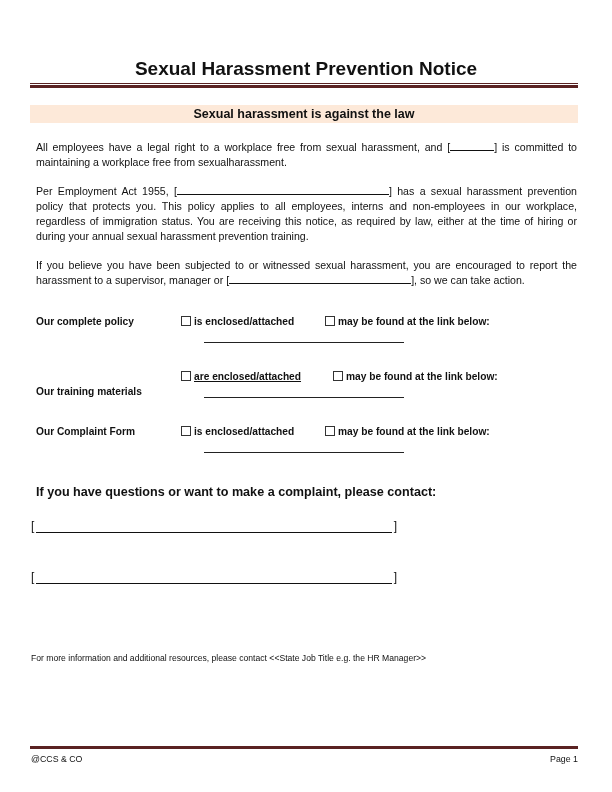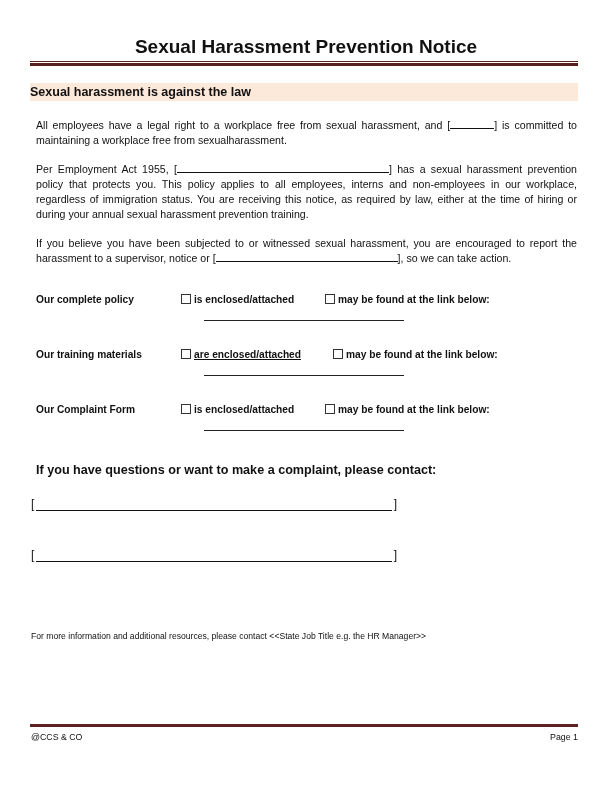--- a/index.html
+++ b/index.html
@@ -1,23 +1,23 @@
 <!DOCTYPE html>
 <html><head>
 <meta charset="utf-8">
 <style>
   html, body { margin: 0; padding: 0; background: #ffffff; }
   body { width: 612px; height: 792px; position: relative; overflow: hidden;
          font-family: "Liberation Sans", sans-serif; color: #111; }
-  .abs { position: absolute; }
+  .abs { position: absolute; margin-top: 22px; }
   .title { left: 0; width: 612px; top: 36px; text-align: center; font-size: 19px; font-weight: bold; color: #111; }
   .rule-thin { left: 30px; width: 548px; top: 61px; height: 1px; background: #5a2222; }
   .rule-thick { left: 30px; width: 548px; top: 63px; height: 3px; background: #5a2222; }
   .banner { left: 30px; width: 548px; top: 83px; height: 18px; background: #fde9d9;
-            font-size: 12.5px; font-weight: bold; line-height: 18px; color: #111; }
+            text-align: center; font-size: 12.5px; font-weight: bold; line-height: 18px; color: #111; }
   .para { left: 36px; width: 541px; font-size: 10.6px; line-height: 15px; text-align: justify; color: #111; }
   .blank { display: inline-block; border-bottom: 1px solid #111; height: 10px; vertical-align: baseline; }
   .row-label { left: 36px; font-size: 10.2px; font-weight: bold; color: #111; }
   .opt { font-size: 10.2px; font-weight: bold; color: #111; white-space: nowrap; }
   .cb { display: inline-block; width: 8px; height: 8px; border: 1px solid #333; margin-right: 3px; vertical-align: -1px; background: #fff; }
   .link-line { height: 1px; background: #222; width: 200px; left: 204px; }
   .contact-head { left: 36px; top: 463px; font-size: 12.6px; font-weight: bold; color: #111; }
   .contact-field { left: 31px; width: 366px; height: 14px; font-size: 12px; color: #111; }
   .contact-field .lb { position: absolute; left: 0; top: 0; }
   .contact-field .rb { position: absolute; right: 0; top: 0; }
@@ -38,33 +38,33 @@
 
 <div class="abs para" style="top:118px;">
   <span>All employees have a legal right to a workplace free from sexual harassment, and [</span><span class="blank" style="width:44px;"></span><span>] is committed to maintaining a workplace free from sexualharassment.</span>
 </div>
 
 <div class="abs para" style="top:162px;">
   <span>Per Employment Act 1955, [</span><span class="blank" style="width:212px;"></span><span>] has a sexual harassment prevention policy that protects you. This policy applies to all employees, interns and non-employees in our workplace, regardless of immigration status. You are receiving this notice, as required by law, either at the time of hiring or during your annual sexual harassment prevention training.</span>
 </div>
 
 <div class="abs para" style="top:236px;">
-  <span>If you believe you have been subjected to or witnessed sexual harassment, you are encouraged to report the harassment to a supervisor, notice or [</span><span class="blank" style="width:182px;"></span><span>], so we can take action.</span>
+  <span>If you believe you have been subjected to or witnessed sexual harassment, you are encouraged to report the harassment to a supervisor, manager or [</span><span class="blank" style="width:182px;"></span><span>], so we can take action.</span>
 </div>
 
 <div class="abs row-label" style="top:294px;">Our complete policy</div>
 <div class="abs opt" style="left:181px; top:294px;">
   <span class="cb"></span><span>is enclosed/attached</span>
 </div>
 <div class="abs opt" style="left:325px; top:294px;">
   <span class="cb"></span><span>may be found at the link below:</span>
 </div>
 <div class="abs link-line" style="top:320px;"></div>
 
-<div class="abs row-label" style="top:349px;text-align:right;">Our training materials</div>
+<div class="abs row-label" style="top:364px;text-align:right;">Our training materials</div>
 <div class="abs opt" style="left:181px; top:349px;text-decoration:underline;">
   <span class="cb"></span><span>are enclosed/attached</span>
 </div>
 <div class="abs opt" style="left:333px; top:349px;">
   <span class="cb"></span><span>may be found at the link below:</span>
 </div>
 <div class="abs link-line" style="top:375px;"></div>
 
 <div class="abs row-label" style="top:404px;text-align:right;">Our Complaint Form</div>
 <div class="abs opt" style="left:181px; top:404px;">

